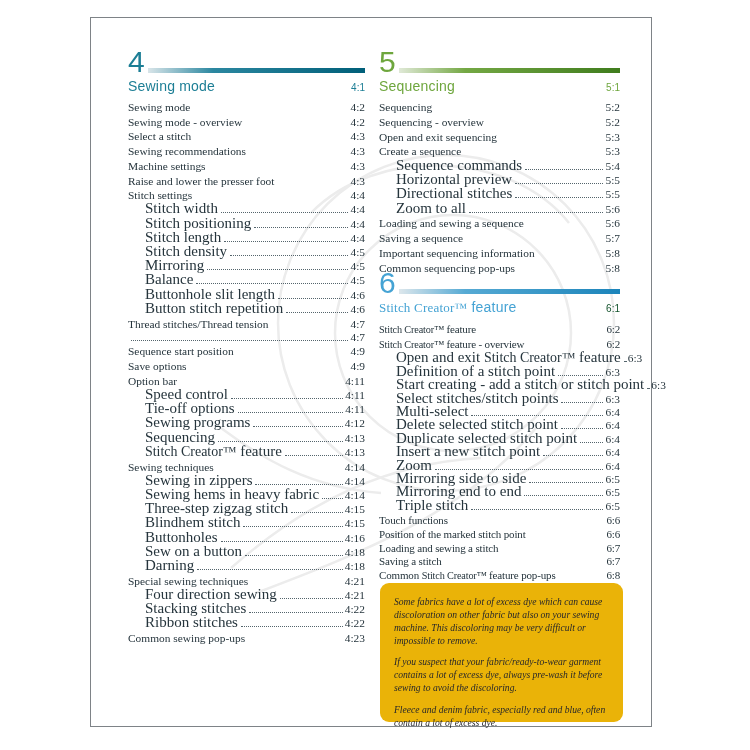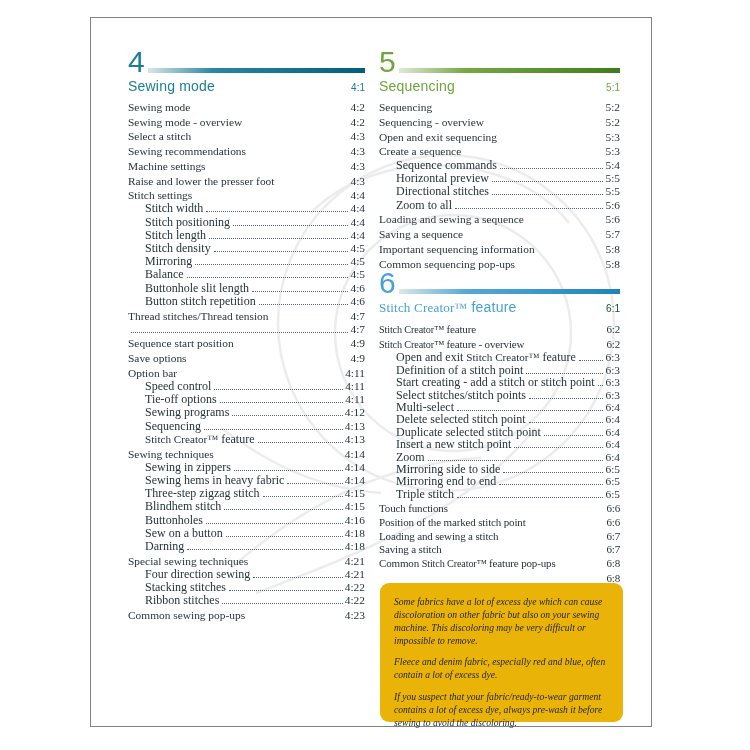--- a/index.html
+++ b/index.html
@@ -22,21 +22,21 @@
   .sec-title-row{display:flex;justify-content:space-between;align-items:baseline;margin-top:3px;}
   .sec-title{font-family:"Liberation Sans",sans-serif;font-size:14px;letter-spacing:.2px;}
   .sec-ref{font-family:"Liberation Sans",sans-serif;font-size:10px;}
   .rows{margin-top:7px;}
   .row{display:flex;align-items:baseline;color:#25343c;font-size:11.4px;line-height:13.2px;}
   .s5 .row{line-height:13.3px;}
   .s6 .row{line-height:12.4px;}
   .row.l0{margin-top:1.5px;}
   .rows .row:first-child{margin-top:0;}
   .row .lbl{white-space:nowrap;}
-  .row.l1 .lbl{padding-left:17px;font-size:12px;}
+  .row.l1 .lbl{padding-left:17px;font-size:15px;}
   .s6 .row.l0{font-size:11px;letter-spacing:-0.15px;}
   .leader{flex:1;margin:0 2px 2px 3px;min-width:2px;}
   .row.l1 .leader{border-bottom:1px dotted #54646c;}
   .num{white-space:nowrap;}
   .sans{font-family:Liberation Serif, serif;font-size:0.93em;margin-top:39px;}
   .note{
     position:absolute;left:289px;top:565px;width:243px;height:139px;
     background:#e7dbe8;border-radius:9px;padding:13px 14px;box-sizing:border-box;
   }
   .note p{margin:0 0 9px;font-style:italic;font-size:9.6px;line-height:1.34;color:#27272a;}
@@ -444,17 +444,17 @@
         </div>
         <div class="row l0">
           <span class="leader"></span>
           <span class="num">6:8</span>
         </div>
       </div>
     </section>
 
   <aside class="note" style="background: #eab308;">
       <p>Some fabrics have a lot of excess dye which can cause discoloration on other fabric but also on your sewing machine. This discoloring may be very difficult or impossible to remove.</p>
+      <p>If you suspect that your fabric/ready-to-wear garment contains a lot of excess dye, always pre-wash it before sewing to avoid the discoloring.</p>
       <p>Fleece and denim fabric, especially red and blue, often contain a lot of excess dye.</p>
-      <p>If you suspect that your fabric/ready-to-wear garment contains a lot of excess dye, always pre-wash it before sewing to avoid the discoloring.</p>
     </aside>
 
 </div>
 
 </body></html>

